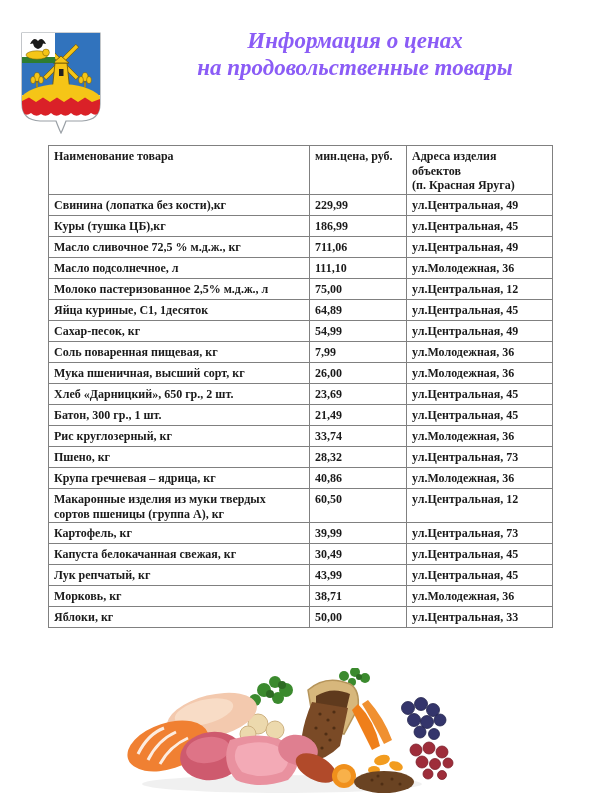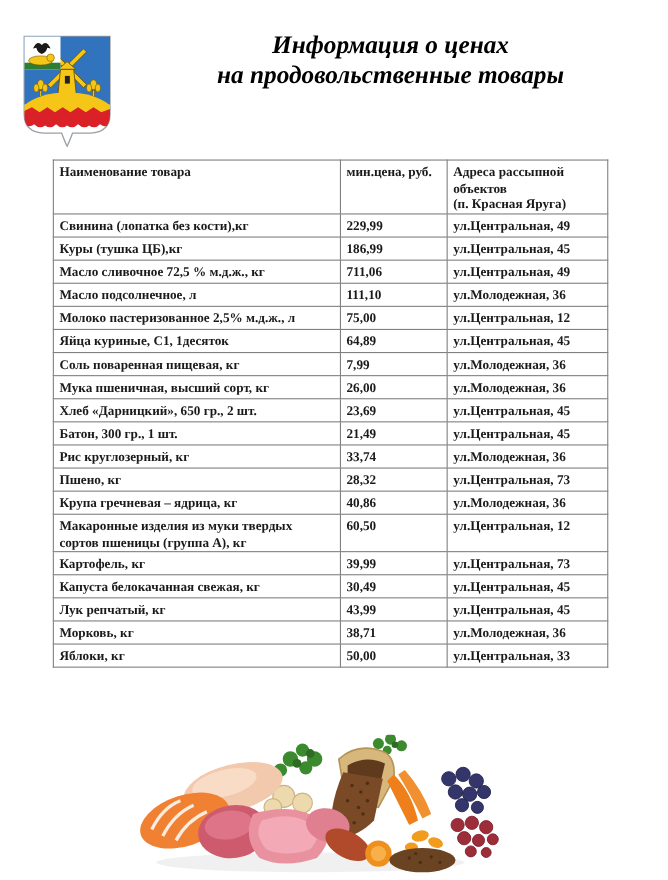--- a/index.html
+++ b/index.html
@@ -3,21 +3,21 @@
 <meta charset="utf-8">
 <style>
   html,body{margin:0;padding:0;background:#ffffff;}
   #page{position:relative;width:607px;height:800px;background:#ffffff;overflow:hidden;
         font-family:"Liberation Serif", serif;color:#1a1a1a;}
 
   
   #emblem{position:absolute;left:16px;top:30px;width:90px;height:104px;}
   #title{position:absolute;left:118px;top:27px;width:474px;text-align:center;
          font-family:"Liberation Serif", serif;font-weight:bold;font-style:italic;
-         font-size:23px;line-height:27px;color:#000000;}
+         font-size:23px;line-height:27px;color:#8b5cf6;}
 
   
   #price-table{position:absolute;left:48px;top:145px;border-collapse:collapse;
                table-layout:fixed;width:504px;
                font-family:"Liberation Serif", serif;font-size:12px;font-weight:bold;}
   #price-table col.c1{width:261px;}
   #price-table col.c2{width:97px;}
   #price-table col.c3{width:146px;}
   #price-table th,#price-table td{border:1px solid #808080;vertical-align:top;
                text-align:left;padding:3px 7px 1px 5px;line-height:14.5px;
@@ -90,21 +90,21 @@
     <colgroup>
         <col class="c1">
         <col class="c2">
         <col class="c3">
       </colgroup>
     <thead>
       <tr>
         <th>Наименование товара</th>
         <th>мин.цена, руб.</th>
         <th>
-          <span class="hl">Адреса рассыпной</span>
+          <span class="hl">Адреса изделия</span>
           <span class="hl">объектов</span>
           <span class="hl">(п. Красная Яруга)</span>
         </th>
       </tr>
     </thead>
     <tbody>
         <tr>
       <td>Свинина (лопатка без кости),кг</td>
       <td>229,99</td>
       <td>ул.Центральная, 49</td>
@@ -126,20 +126,25 @@
     </tr>
         <tr>
       <td>Молоко пастеризованное 2,5% м.д.ж., л</td>
       <td>75,00</td>
       <td>ул.Центральная, 12</td>
     </tr>
         <tr>
       <td>Яйца куриные, С1, 1десяток</td>
       <td>64,89</td>
       <td>ул.Центральная, 45</td>
+    </tr>
+        <tr>
+      <td>Сахар-песок, кг</td>
+      <td>54,99</td>
+      <td>ул.Центральная, 49</td>
     </tr>
         <tr>
       <td>Соль поваренная пищевая, кг</td>
       <td>7,99</td>
       <td>ул.Молодежная, 36</td>
     </tr>
         <tr>
       <td>Мука пшеничная, высший сорт, кг</td>
       <td>26,00</td>
       <td>ул.Молодежная, 36</td>

